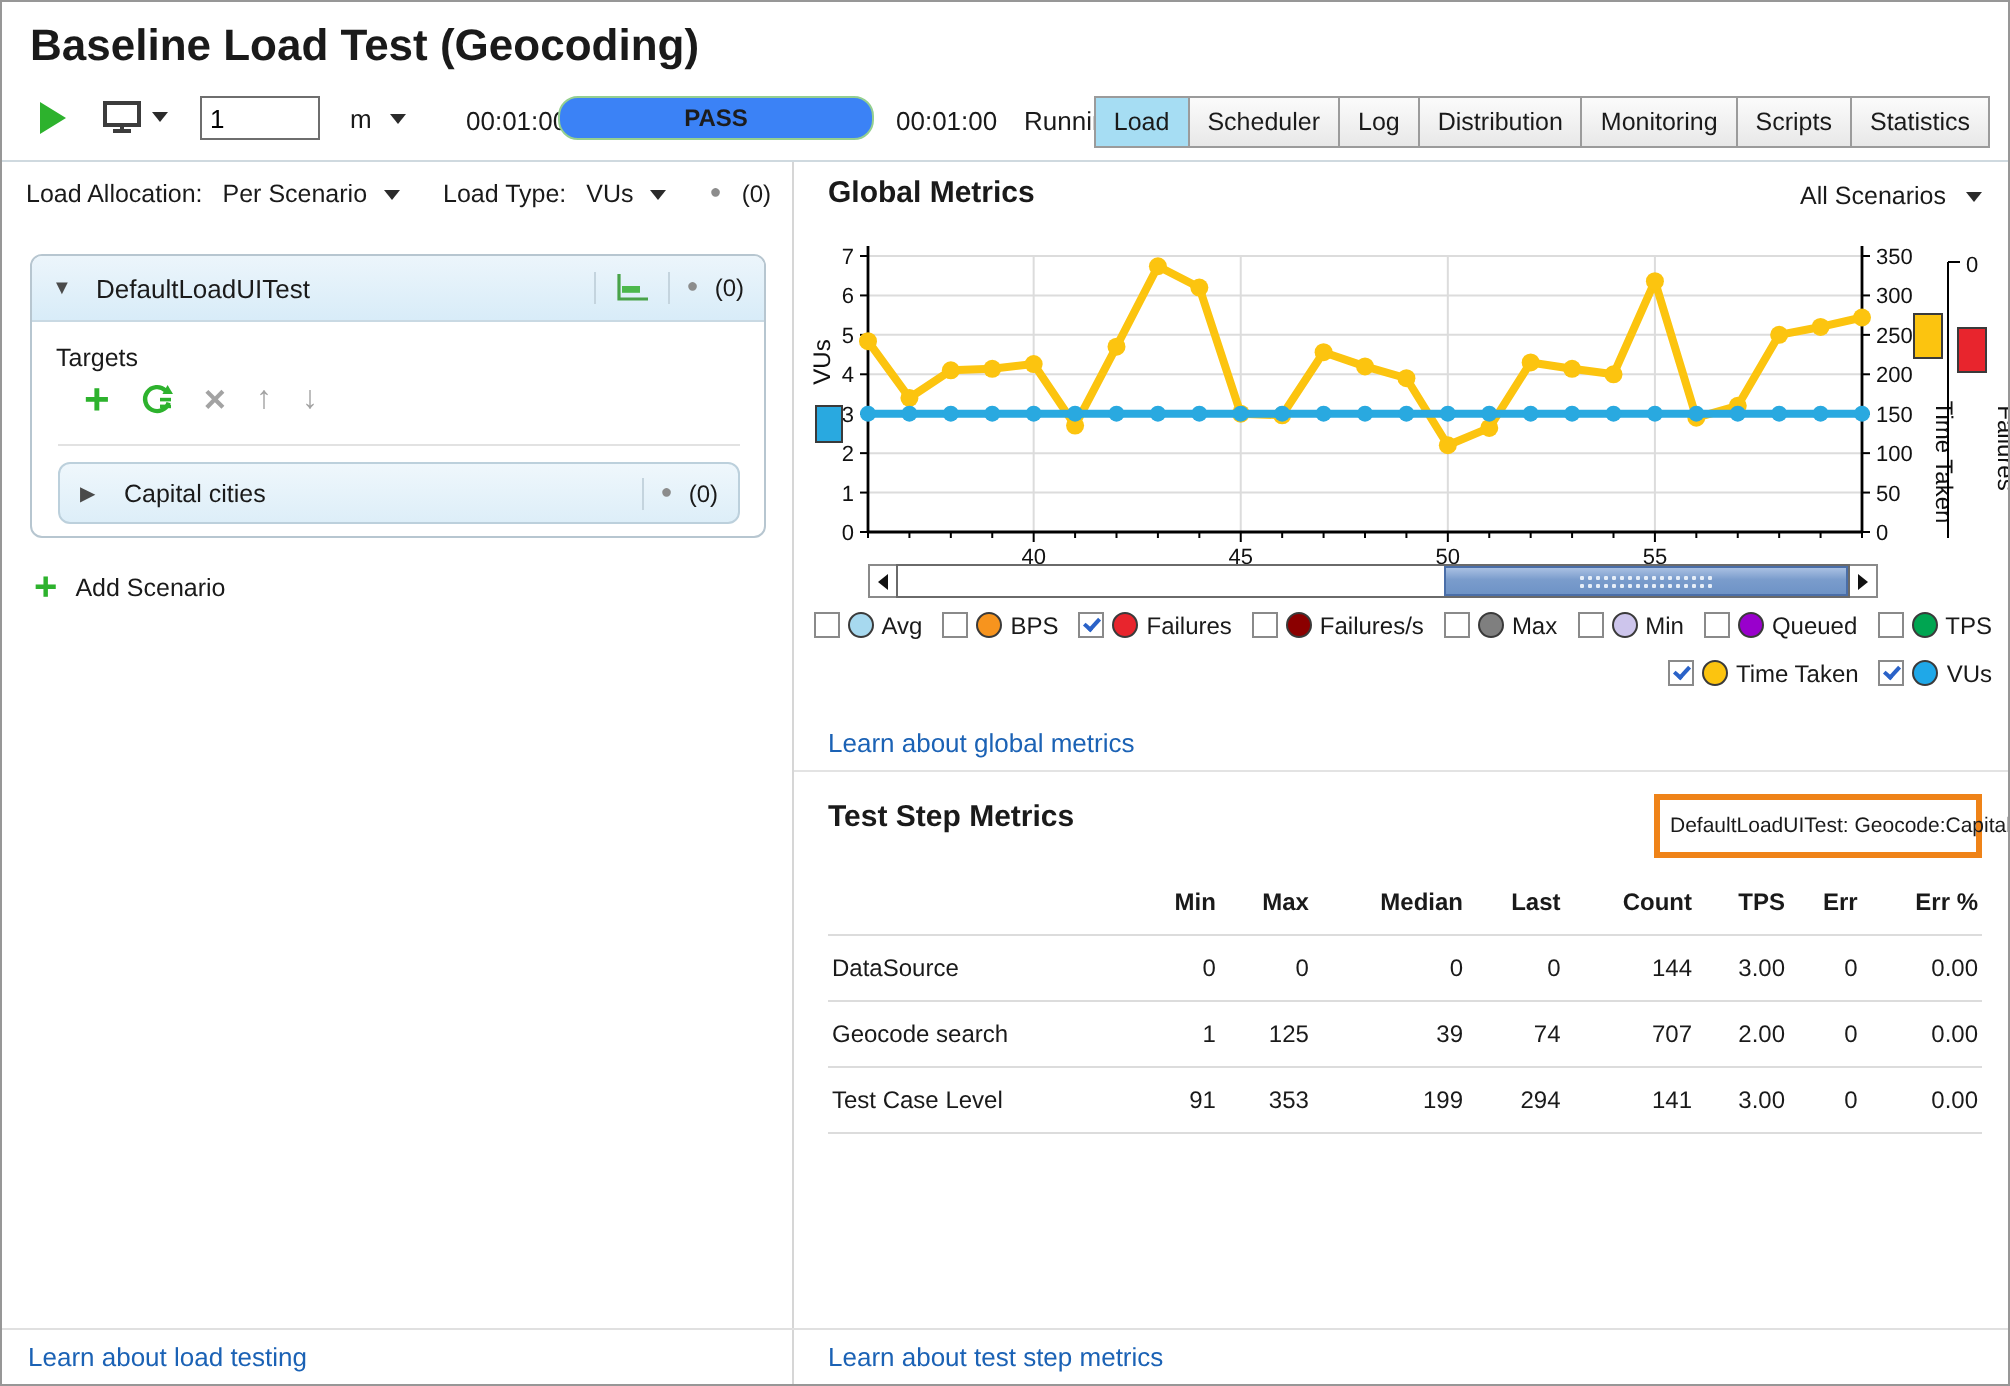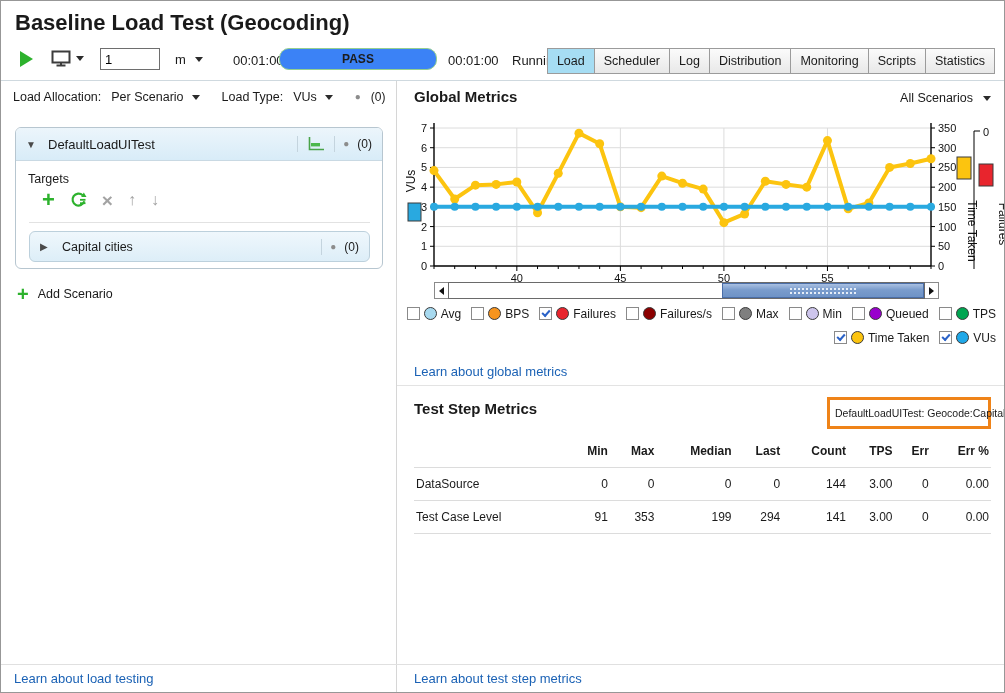--- a/index.html
+++ b/index.html
@@ -427,20 +427,31 @@
           <td>0</td>
           <td>0</td>
           <td>0</td>
           <td>0</td>
           <td>144</td>
           <td>3.00</td>
           <td>0</td>
           <td>0.00</td>
         </tr>
         <tr>
+          <th>Geocode search</th>
+          <td>1</td>
+          <td>125</td>
+          <td>39</td>
+          <td>74</td>
+          <td>707</td>
+          <td>2.00</td>
+          <td>0</td>
+          <td>0.00</td>
+        </tr>
+        <tr>
           <th>Test Case Level</th>
           <td>91</td>
           <td>353</td>
           <td>199</td>
           <td>294</td>
           <td>141</td>
           <td>3.00</td>
           <td>0</td>
           <td>0.00</td>
         </tr>

